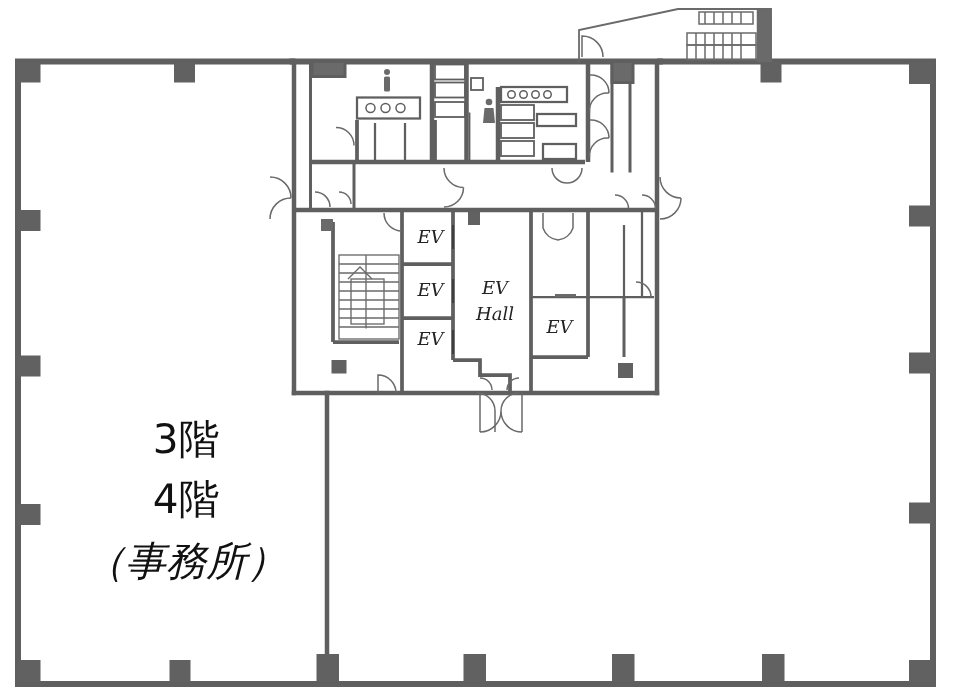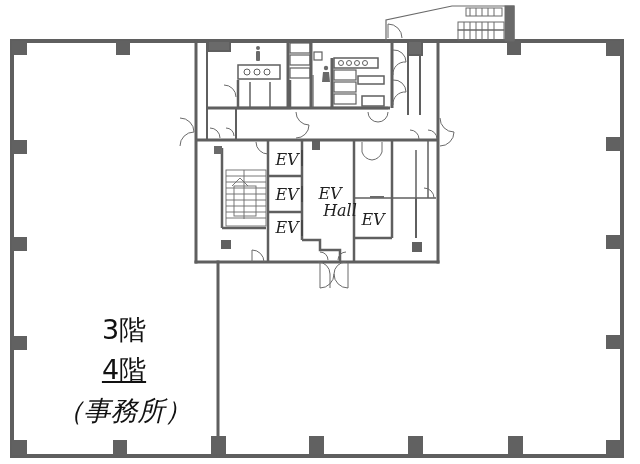--- a/index.html
+++ b/index.html
@@ -1,22 +1,22 @@
 <!DOCTYPE html>
 <html><head>
 <meta charset="utf-8">
 <style>
   html, body { margin: 0; padding: 0; background: #ffffff; }
   body { width: 640px; height: 464px; position: relative; overflow: hidden;
          font-family: "DejaVu Sans", "Liberation Sans", sans-serif; }
   #plan { position: absolute; left: 0; top: 0; width: 640px; height: 464px; }
   .label { position: absolute; color: #111; text-align: center; line-height: 1; }
-  .floor-label { left: 40px; width: 168px; font-size: 27px; margin-top: 36px; }
+  .floor-label { left: 40px; width: 168px; font-size: 27px; }
   .ev-text { font-family: "DejaVu Serif", "Liberation Serif", serif; font-style: italic;
-             font-size: 16px; color: #222; }
+             font-size: 12px; color: #222; }
 </style>
 </head>
 <body>
 
 <svg id="plan" viewBox="0 0 640 464" xmlns="http://www.w3.org/2000/svg">
   <g fill="none" stroke="#5f5f5f" stroke-linecap="square">
 
     <g stroke-width="4">
       <polyline points="195,41 12,41 12,456 622,456 622,41 440,41"></polyline>
       <line x1="195" y1="41" x2="440" y2="41"></line>
@@ -200,17 +200,17 @@
     <line x1="302" y1="186" x2="302" y2="202"></line>
     <line x1="302" y1="220" x2="302" y2="236"></line>
   </g>
 </svg>
 
 <div class="label ev-text" style="left:274px; top:152px; width:26px;">EV</div>
 <div class="label ev-text" style="left:274px; top:187px; width:26px;">EV</div>
 <div class="label ev-text" style="left:274px; top:220px; width:26px;">EV</div>
 <div class="label ev-text" style="left:358px; top:212px; width:30px;">EV</div>
 <div class="label ev-text" style="left:310px; top:186px; width:40px;">EV</div>
-<div class="label ev-text" style="left:320px; top:203px; width:40px;">Hall</div>
+<div class="label ev-text" style="left:310px; top:203px; width:40px;">Hall</div>
 
 <div class="label floor-label" style="top:280px;">3階</div>
-<div class="label floor-label" style="top:320px;text-decoration:underline;">4階</div>
+<div class="label floor-label" style="top:320px;">4階</div>
 <div class="label floor-label" style="top:361px; left:30px; width:188px;font-style:italic;">（事務所）</div>
 
 </body></html>

